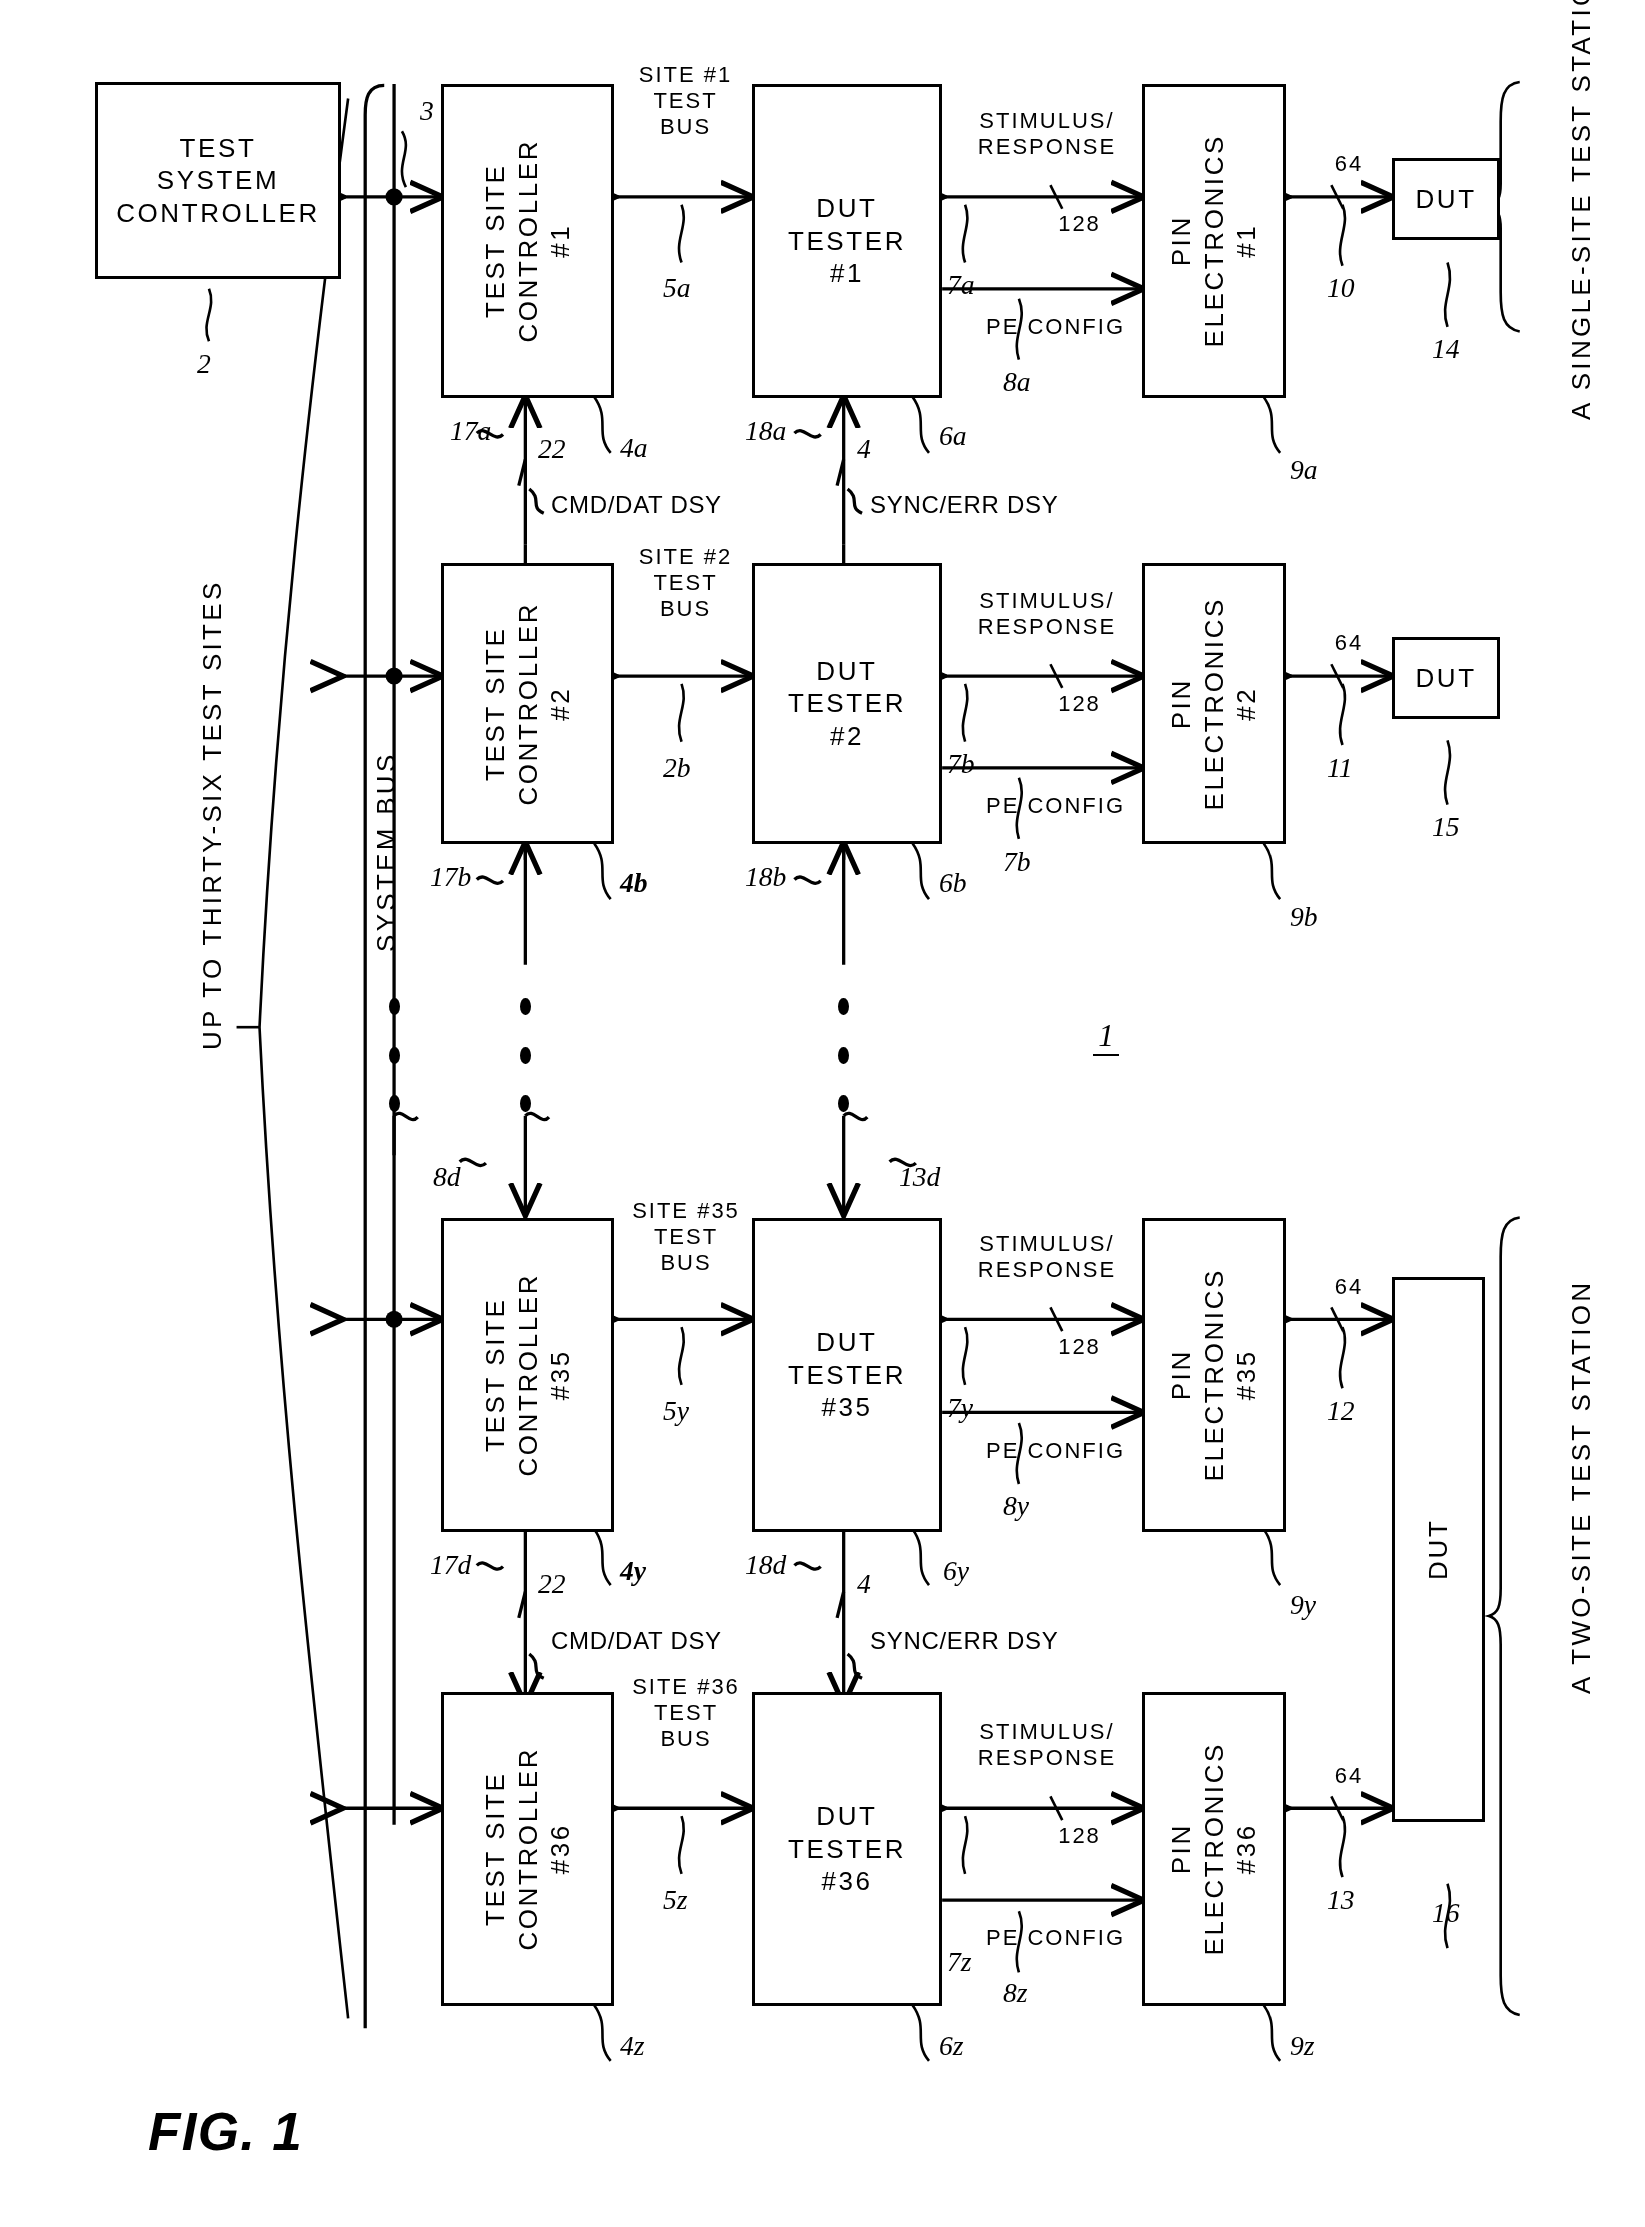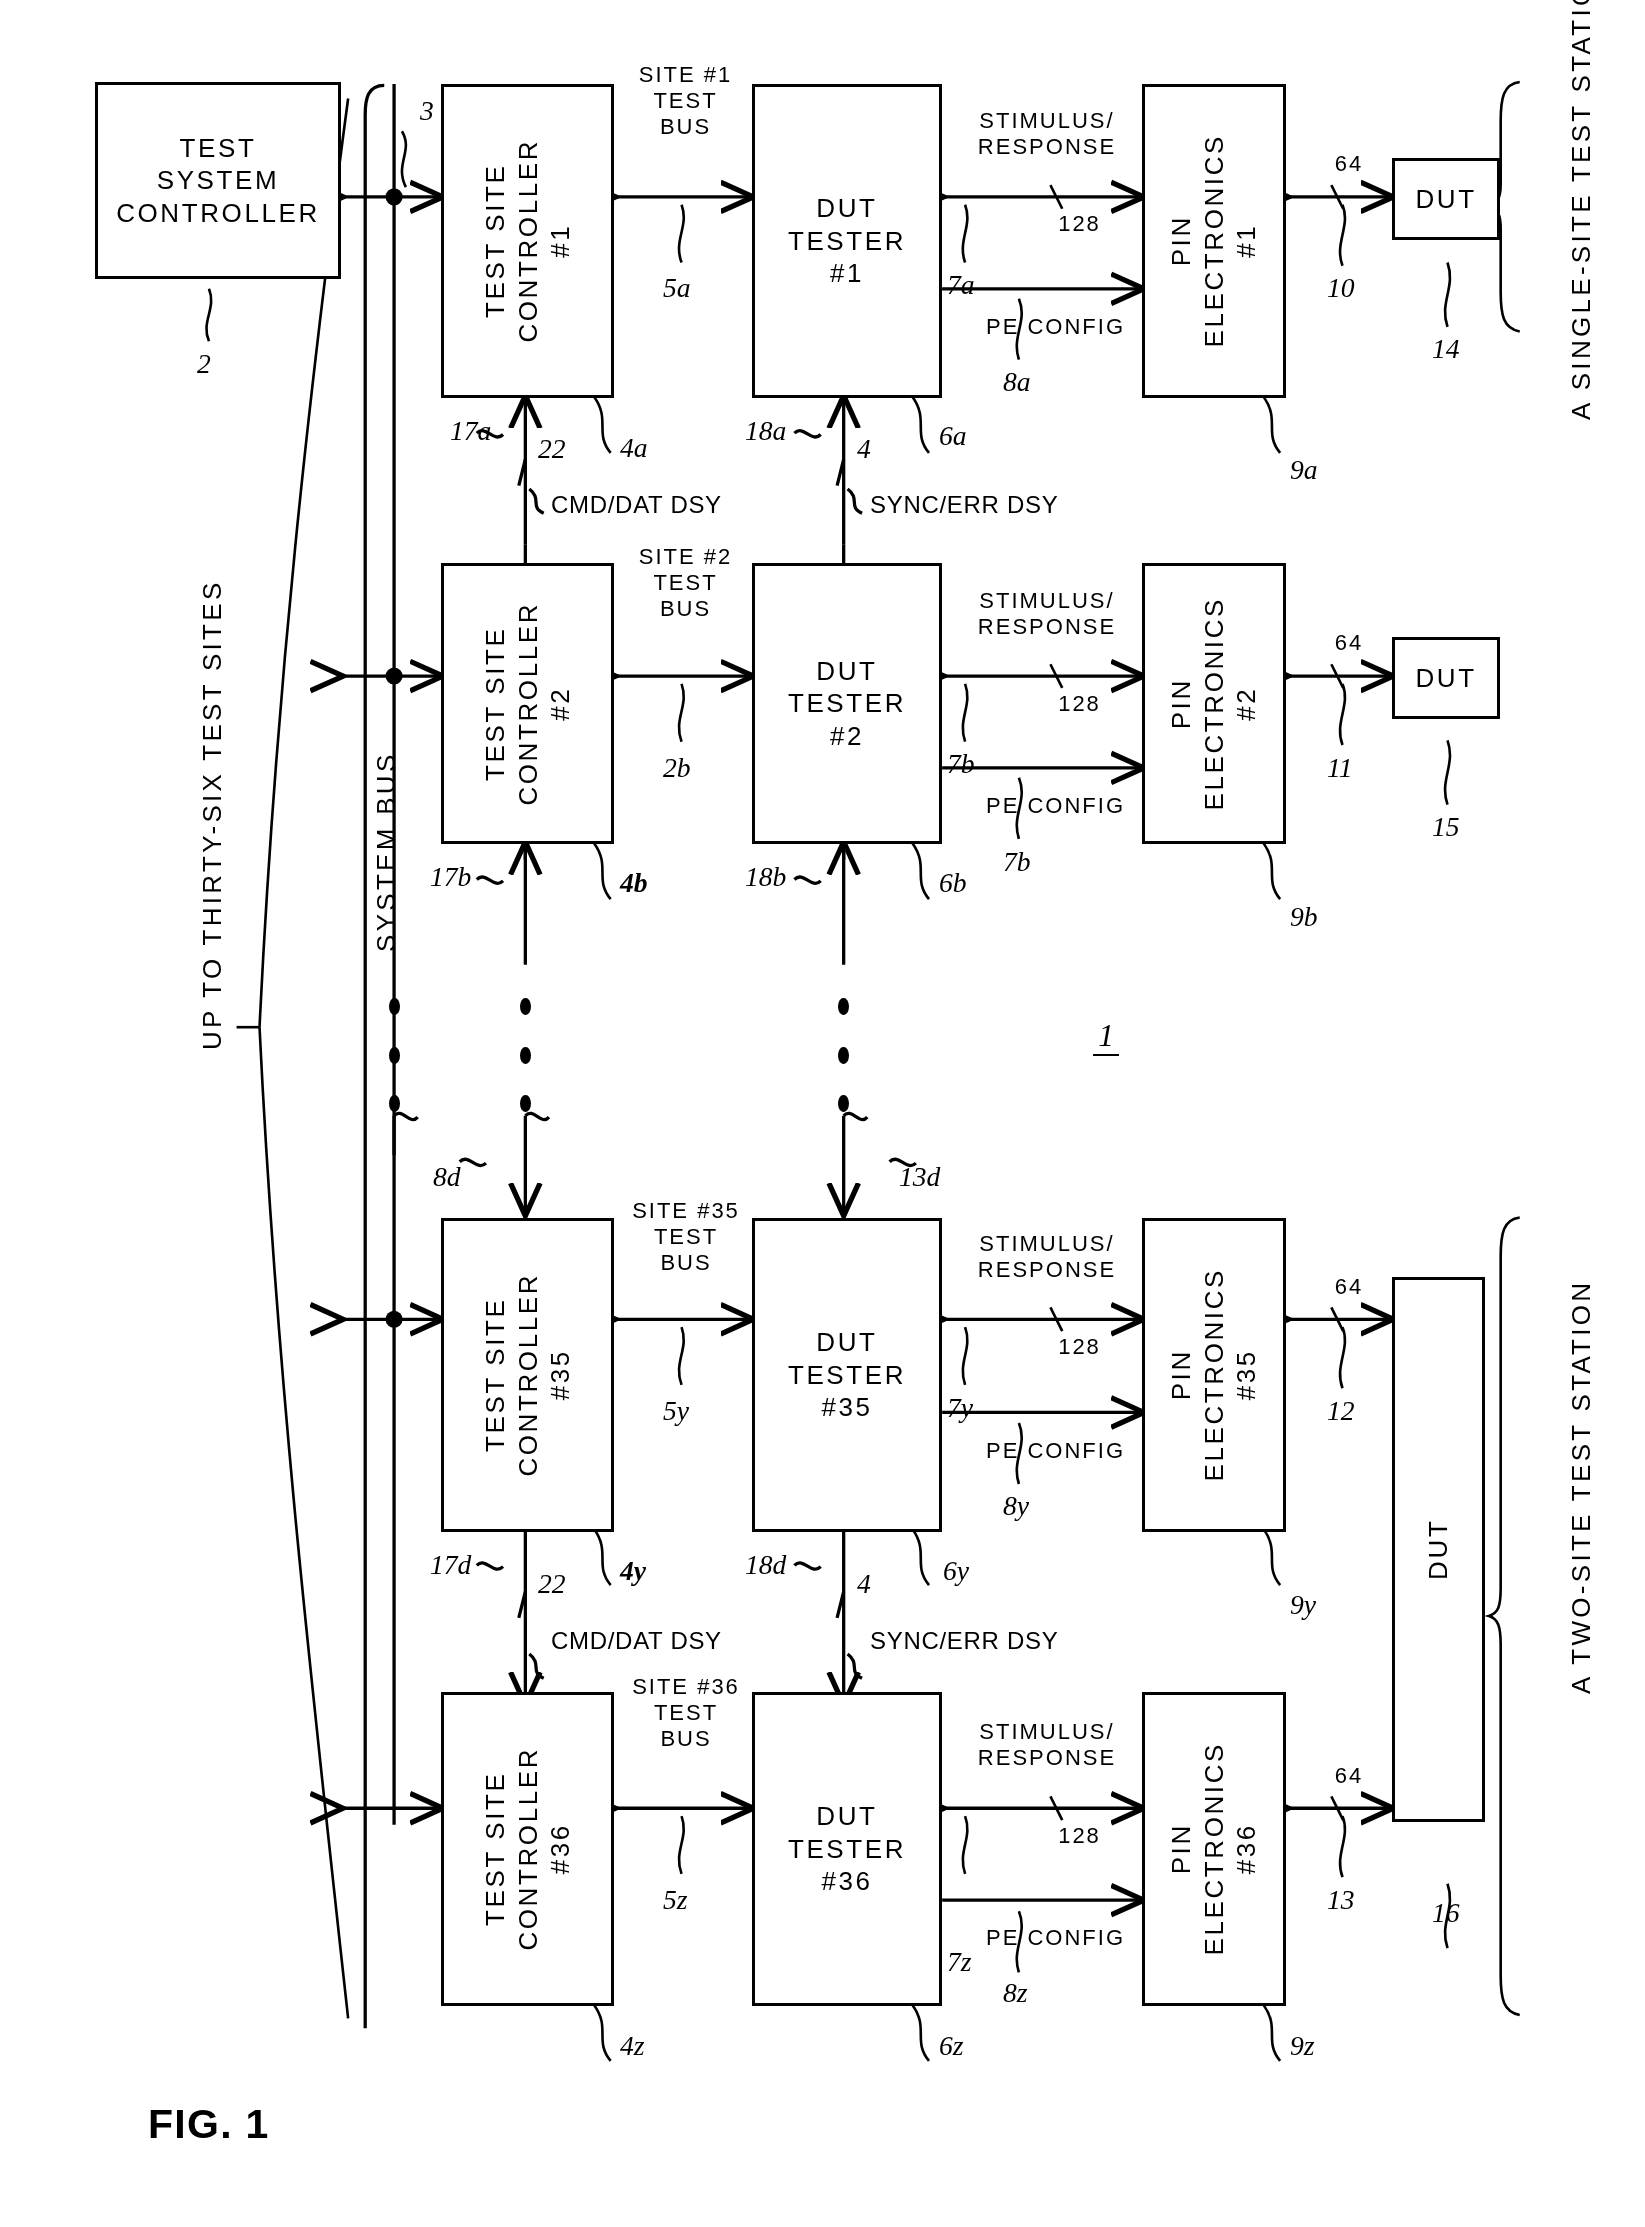--- a/index.html
+++ b/index.html
@@ -59,22 +59,23 @@
     font-size:26px;
     letter-spacing:3.3px;
     white-space:nowrap;
     transform-origin:0 0;
     transform:rotate(-90deg);
   }
 
   .figlabel {
     position:absolute;
     font-family:"Liberation Sans", sans-serif;
-    font-size:41px;
+    font-size:53px;
     font-weight:bold;
+    font-style:italic;
     letter-spacing:1.3px;
   }
 
   
   svg.overlay {
     position:absolute;
     left:0; top:0;
     width:1646px; height:2227px;
     pointer-events:none;
   }

